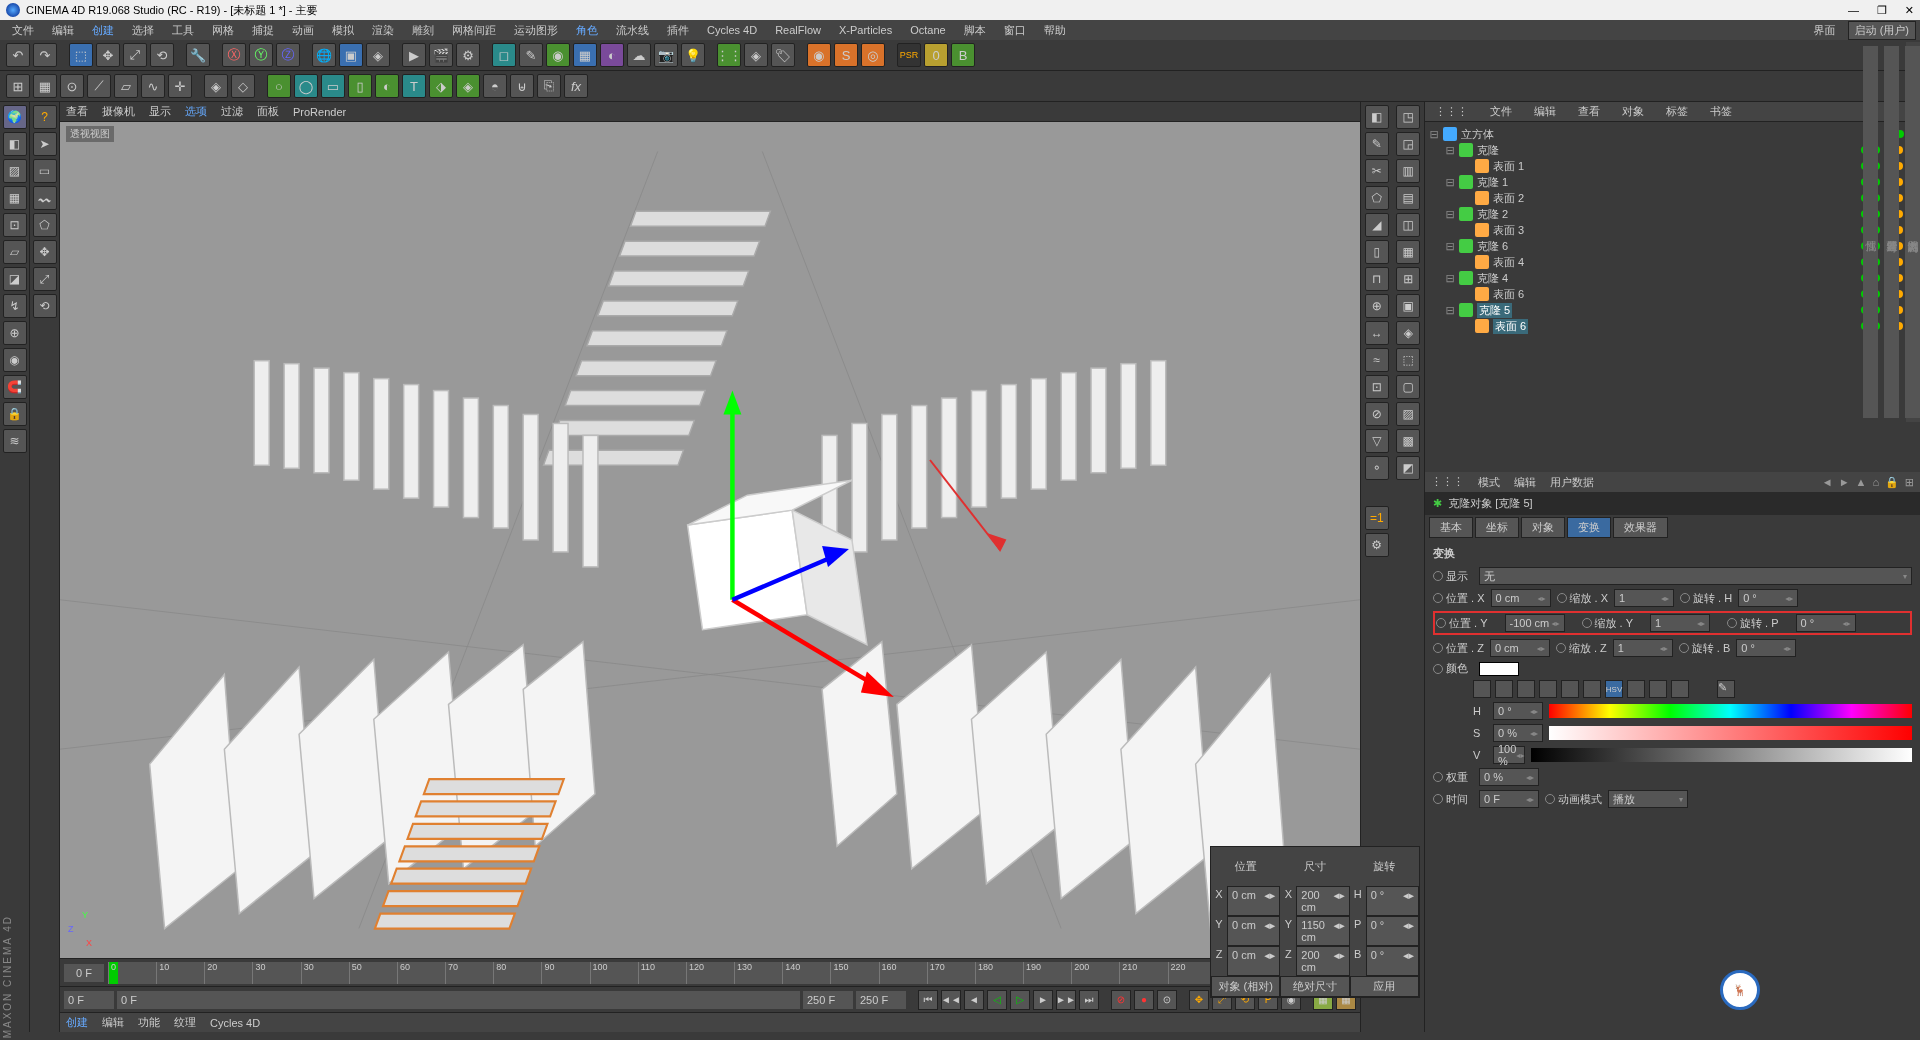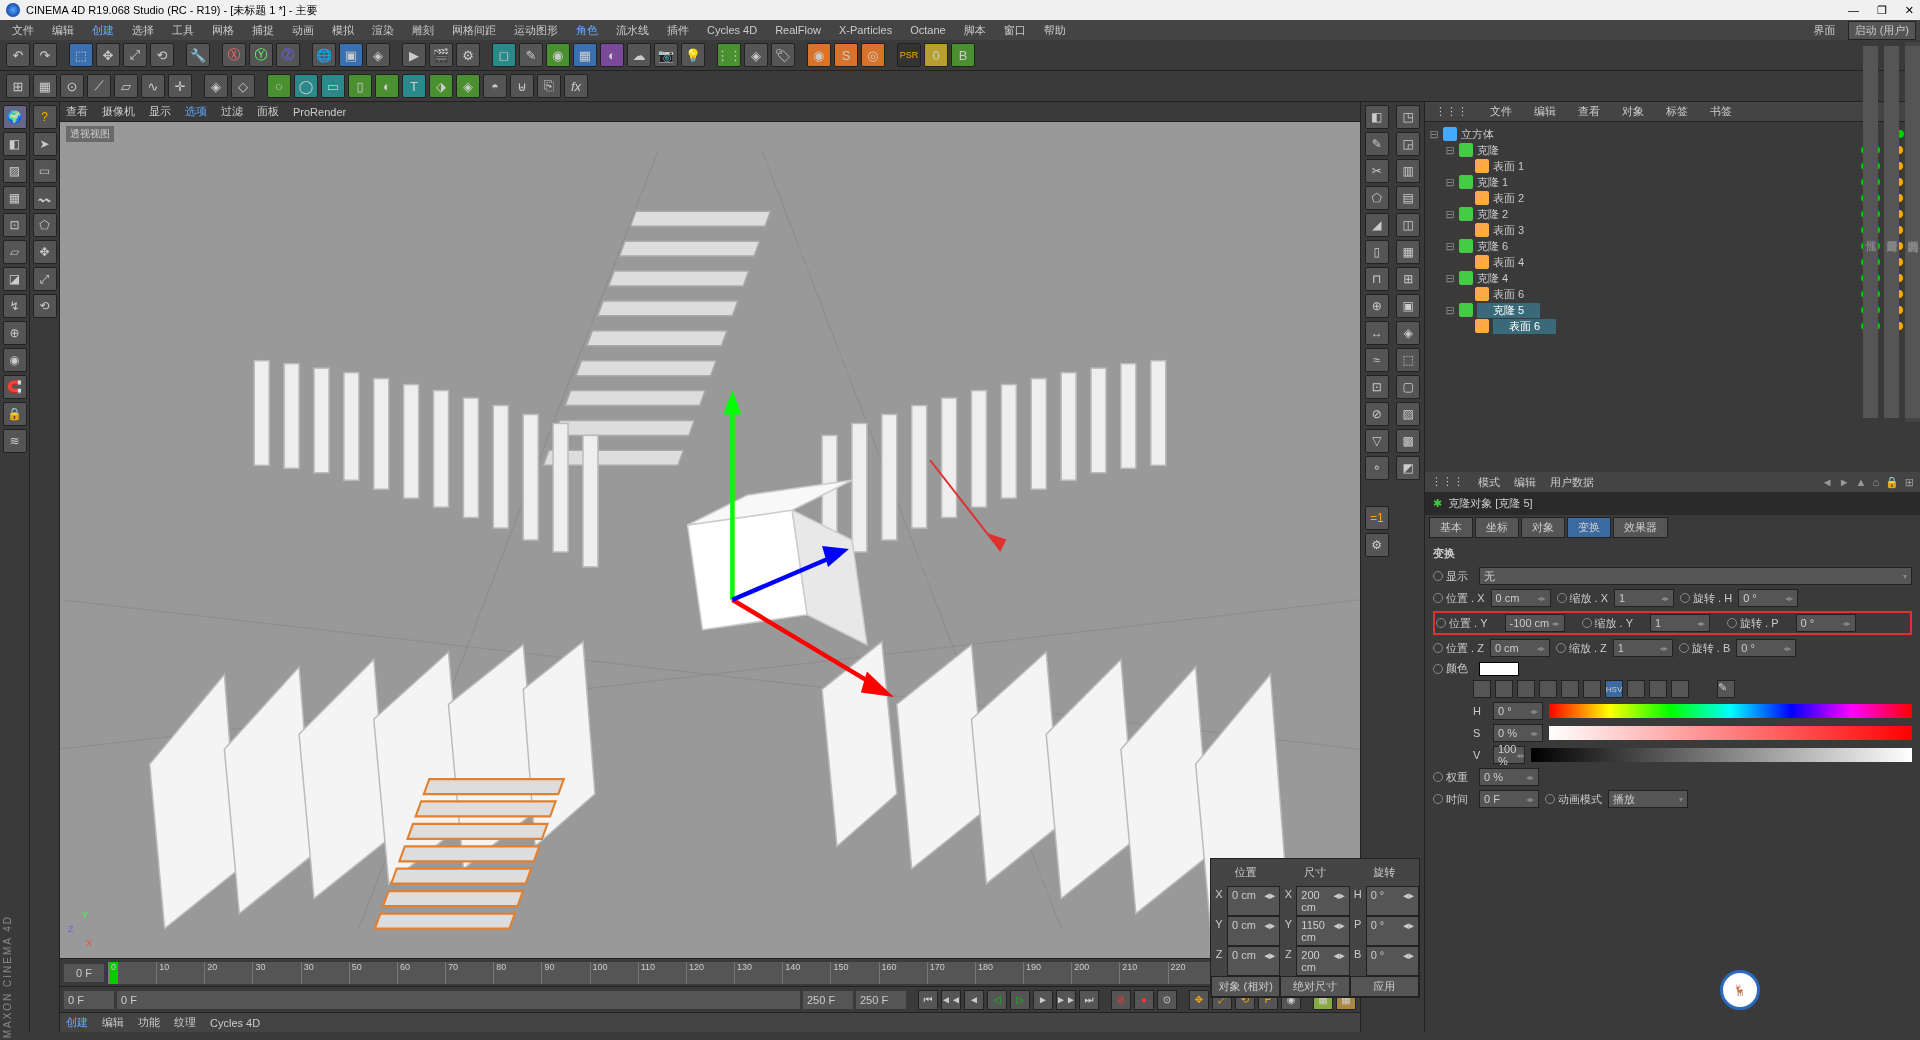--- a/index.html
+++ b/index.html
@@ -52,21 +52,21 @@
 
 
 .rightpanel { width:496px; background:#3a3a3a; border-left:1px solid #222; display:flex; flex-direction:column; }
 .rp-tabs { height:20px; background:#444; display:flex; align-items:center; padding:0 6px; gap:14px; border-bottom:1px solid #222;}
 .rp-tabs span { cursor:pointer; padding:2px 4px; }
 .objtree { flex:0 0 350px; background:#3a3a3a; overflow:auto; padding:4px; }
 .tree-row { display:flex; align-items:center; height:16px; gap:4px; }
 .tree-row .exp { width:10px; text-align:center; color:#888; cursor:pointer;}
 .tree-row .ico { width:14px; height:14px; display:inline-block; }
 .tree-row .name { color:#ccc; }
-.tree-row .name.sel { background:#3a6a7a; color:#fff; padding:0 16px;}
+.tree-row .name.sel { background:#3a6a7a; color:#fff; padding:0 2px;}
 .tree-row .dots { margin-left:auto; display:flex; gap:3px; align-items:center; }
 .dot { width:8px; height:8px; border-radius:50%; }
 .dot.g { background:#0c0; } .dot.o { background:#fa0; }
 .chk { color:#4c4; }
 
 
 .attr-head { height:20px; background:#444; display:flex; align-items:center; padding:0 6px; gap:14px; justify-content:space-between;}
 .attr-head .nav { display:flex; gap:6px; color:#999;}
 .attr-title { padding:4px 8px; background:#2a2a2a; display:flex; align-items:center; gap:6px;}
 .attr-tabs { display:flex; background:#3a3a3a; padding:2px 4px; gap:2px; }
@@ -97,21 +97,21 @@
 .playbar .fld { background:#555; height:18px; padding:0 4px; display:flex; align-items:center;}
 .playbar .btn { width:20px; height:20px; background:#555; border:1px solid #222; display:flex; align-items:center; justify-content:center; cursor:pointer; font-size:10px;}
 
 
 .bottom-tabs { height:20px; background:#444; display:flex; align-items:center; padding:0 6px; gap:14px; border-top:1px solid #222;}
 .bottom-tabs span { cursor:pointer; }
 .bottom-tabs span.active { color:#6af; }
 
 .coords { position:absolute; bottom:42px; right:500px; width:210px; background:#3a3a3a; border:1px solid #222; }
 .coords .hdr { display:flex; background:#444;}
-.coords .hdr div { flex:1; text-align:center; padding:6px;}
+.coords .hdr div { flex:1; text-align:center; padding:12px;}
 .coords .row { display:flex; }
 .coords .row .lab { width:16px; text-align:center; background:#444; padding:2px;}
 .coords .row .val { flex:1; background:#555; padding:2px 4px; border:1px solid #222; display:flex; justify-content:space-between;}
 .coords .footer { display:flex; }
 .coords .footer div { flex:1; background:#555; text-align:center; padding:2px; border:1px solid #222;}
 
 
 .farright { position:absolute; right:0; top:42px; width:14px; height:380px; background:#444; writing-mode:vertical-rl; text-align:center; color:#888; display:flex; flex-direction:column; gap:6px; padding:4px 0;}
 .farright span { background:#555; padding:4px 0;}
 

